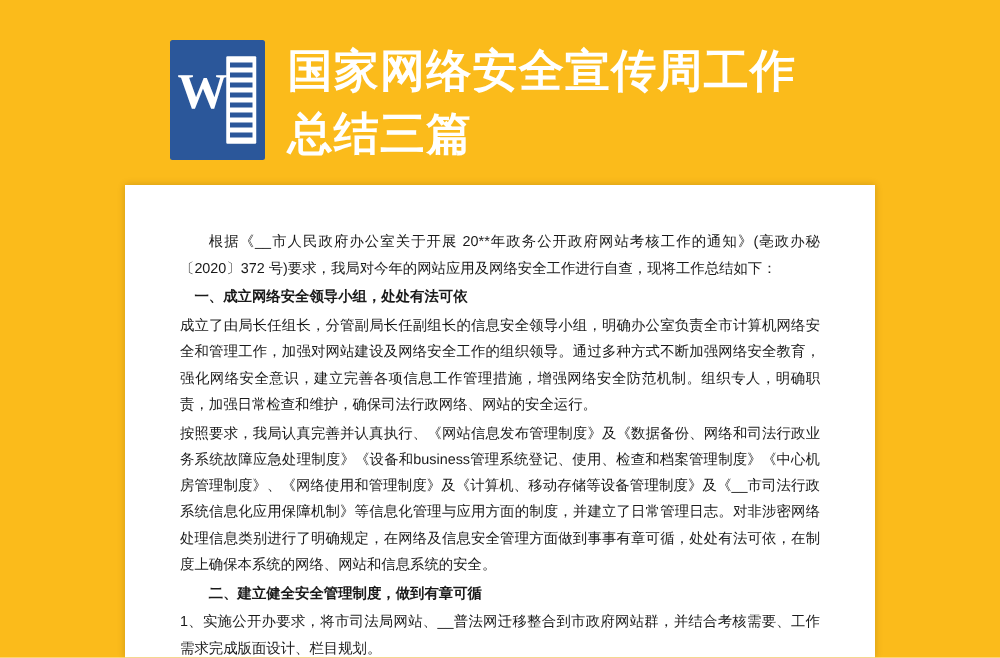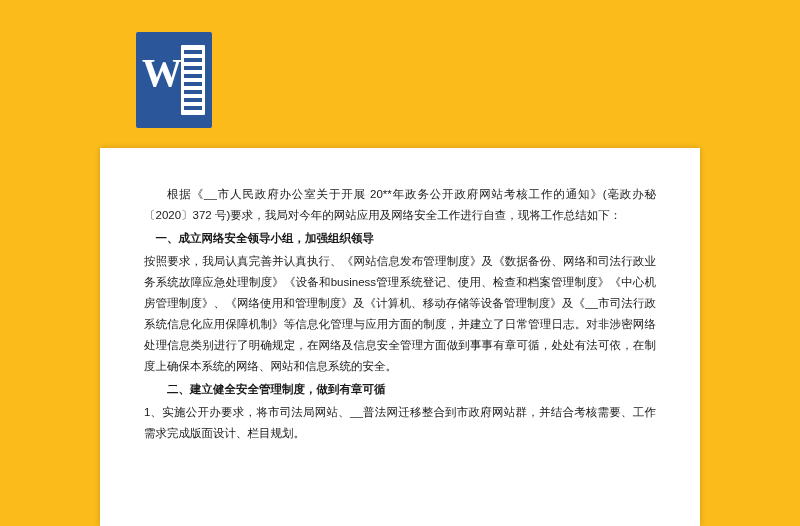--- a/index.html
+++ b/index.html
@@ -118,26 +118,28 @@
         <i></i>
           <i></i>
           <i></i>
           <i></i>
           <i></i>
           <i></i>
           <i></i>
           <i></i>
       </div>
     </div>
+    <div class="doc-title">国家网络安全宣传周工作总结三篇</div>
   </div>
 
   <div class="paper">
     <div class="paper-inner">
       <p class="para">根据《__市人民政府办公室关于开展 20**年政务公开政府网站考核工作的通知》(亳政办秘〔2020〕372 号)要求，我局对今年的网站应用及网络安全工作进行自查，现将工作总结如下：</p>
-      <p class="para subheading">一、成立网络安全领导小组，加强组织领导</p>
+      <p class="para subheading">一、成立网络安全领导小组，处处有法可依</p>
+      <p class="para noindent">成立了由局长任组长，分管副局长任副组长的信息安全领导小组，明确办公室负责全市计算机网络安全和管理工作，加强对网站建设及网络安全工作的组织领导。通过多种方式不断加强网络安全教育，强化网络安全意识，建立完善各项信息工作管理措施，增强网络安全防范机制。组织专人，明确职责，加强日常检查和维护，确保司法行政网络、网站的安全运行。</p>
       <p class="para noindent">按照要求，我局认真完善并认真执行、《网站信息发布管理制度》及《数据备份、网络和司法行政业务系统故障应急处理制度》《设备和business管理系统登记、使用、检查和档案管理制度》《中心机房管理制度》、《网络使用和管理制度》及《计算机、移动存储等设备管理制度》及《__市司法行政系统信息化应用保障机制》等信息化管理与应用方面的制度，并建立了日常管理日志。对非涉密网络处理信息类别进行了明确规定，在网络及信息安全管理方面做到事事有章可循，处处有法可依，在制度上确保本系统的网络、网站和信息系统的安全。</p>
       <p class="para heading">二、建立健全安全管理制度，做到有章可循</p>
       <p class="para noindent">1、实施公开办要求，将市司法局网站、__普法网迁移整合到市政府网站群，并结合考核需要、工作需求完成版面设计、栏目规划。</p>
 
     </div>
   </div>
 
 </div>
 
 </body></html>

